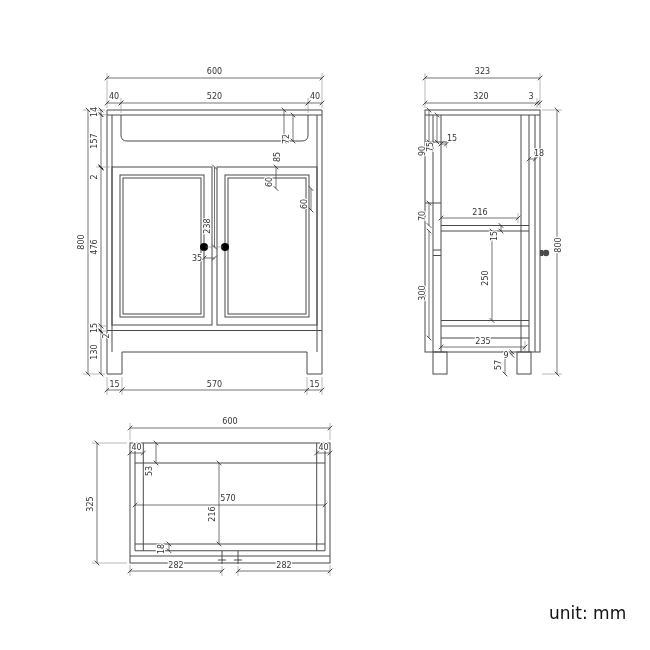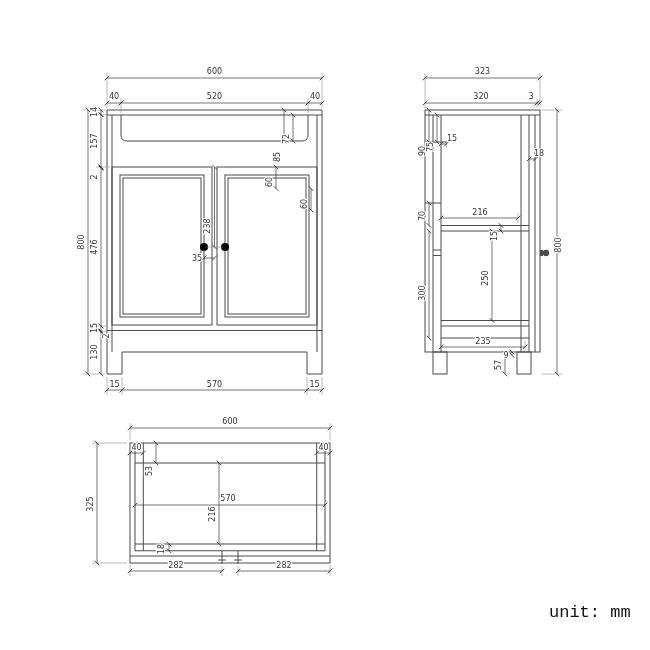--- a/index.html
+++ b/index.html
@@ -6,21 +6,21 @@
   .stage{position:relative;width:650px;height:650px;background:#ffffff;overflow:hidden;
          font-family:"DejaVu Sans",sans-serif;}
   svg{position:absolute;left:0;top:0;}
   .geo line,.geo path,.geo rect{stroke:#4a4a4a;stroke-width:1;fill:none;}
   .geo .solid{fill:#4a4a4a;stroke:none;}
   .ext line{stroke:#8c8c8c;stroke-width:0.6;}
   line.dim{stroke:#3a3a3a;stroke-width:0.7;
            marker-start:url(#tk);marker-end:url(#tk);}
   text.lbl{font-family:"DejaVu Sans",sans-serif;font-size:8px;fill:#333;
            text-anchor:middle;paint-order:stroke;stroke:#ffffff;stroke-width:2.2px;}
-  .unit-label{position:absolute;left:549px;top:603px;font-size:17px;color:#111;font-family:Liberation Mono, monospace;}
+  .unit-label{position:absolute;left:549px;top:603px;font-size:17px;color:#111;}
 </style>
 </head>
 <body>
 
 <div class="stage">
 <svg width="650" height="650" viewBox="0 0 650 650">
   <defs>
     <marker id="tk" markerWidth="7" markerHeight="7" refX="3.5" refY="3.5" orient="auto" markerUnits="userSpaceOnUse">
       <path d="M1.2,5.8 L5.8,1.2" stroke="#3a3a3a" stroke-width="0.9" fill="none"></path>
     </marker>

